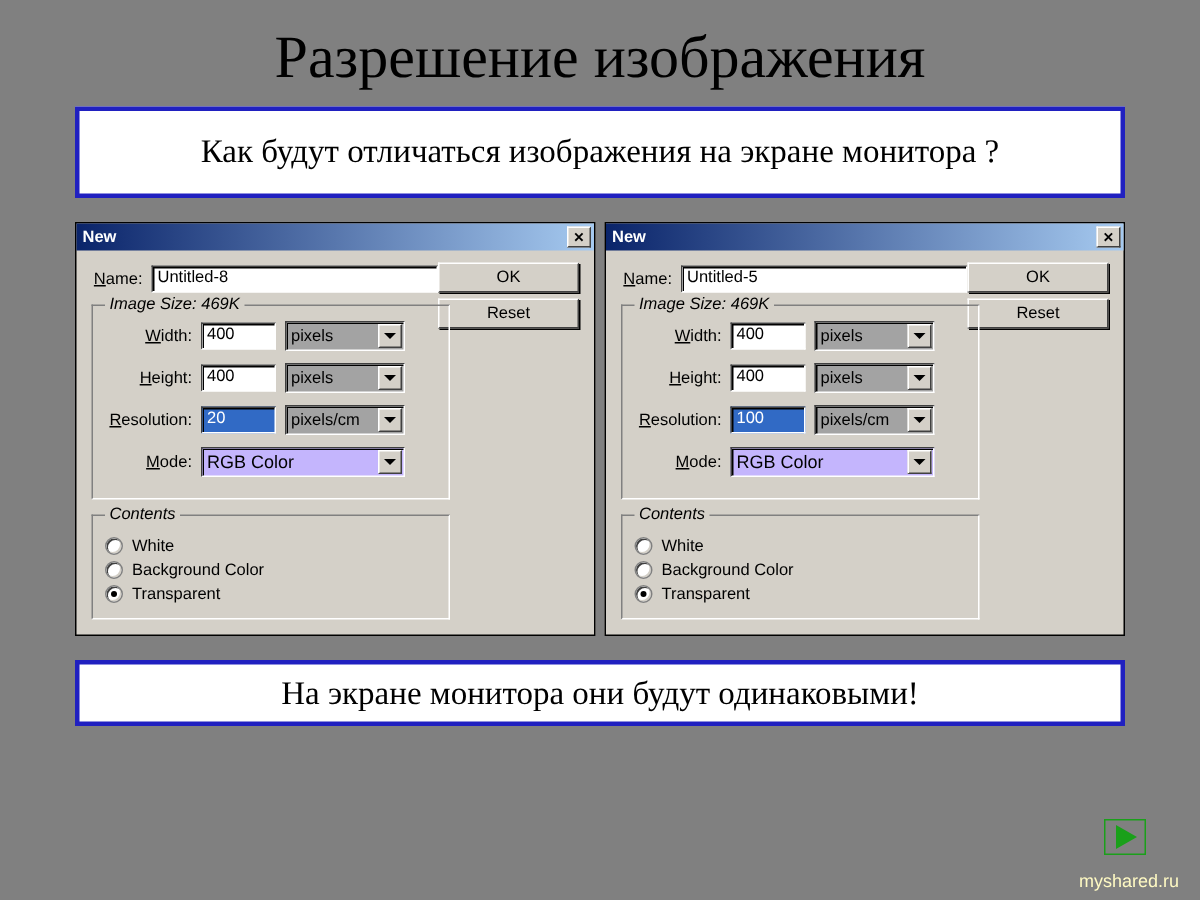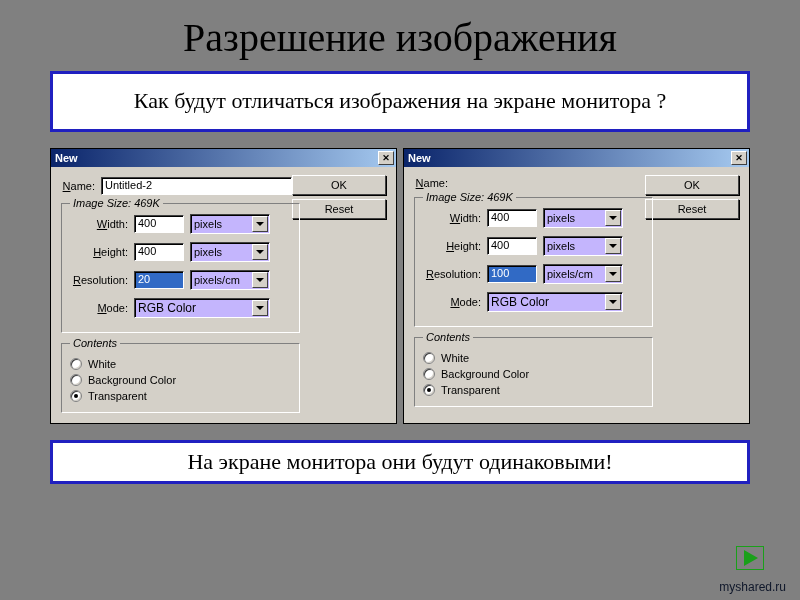--- a/index.html
+++ b/index.html
@@ -95,21 +95,21 @@
   }
   .field.sel { background: #316ac5; color: #fff; }
   .name-field { flex: 1; margin-right: 8px; }
   .num-field { width: 50px; }
   .unit-select {
     width: 80px;
     height: 20px;
     margin-left: 6px;
     display: flex;
     align-items: center;
-    background: #c4b5fd;
+    background: #a3a3a3;
     border: 1px solid #808080;
     border-top-color:#404040; border-left-color:#404040;
     border-right-color:#fff; border-bottom-color:#fff;
     box-shadow: inset 1px 1px 0 #000;
     font-size: 11px;
     padding-left: 3px;
     position: relative;
   }
   .dd-btn {
     position: absolute; right: 1px; top: 1px;
@@ -195,21 +195,21 @@
     right: 36px;
     bottom: 30px;
     width: 28px; height: 24px;
     cursor: pointer;
   }
   .nav-arrow svg { width: 100%; height: 100%; }
   .watermark {
     position: absolute;
     right: 14px; bottom: 6px;
     font-family: Arial; font-size: 12px;
-    color: #0f172a;
+    color: #fef9c3;
   }
 </style>
 </head>
 <body>
 
 <div class="slide-title">Разрешение изображения</div>
 
 <div class="question-box">
   <div>Как будут отличаться изображения на экране монитора ?</div>
 </div>
@@ -221,21 +221,21 @@
       <span class="ttl">New</span>
       <div class="close-btn">✕</div>
     </div>
     <div class="dlg-body">
       <div class="btn-col">
         <div class="btn">OK</div>
         <div class="btn">Reset</div>
       </div>
       <div class="row" style="margin-right:86px;">
         <div class="lbl" style="width:40px;"><span class="u">N</span>ame:</div>
-        <div class="field name-field">Untitled-2</div>
+        <div class="field name-field">Untitled-8</div>
       </div>
       <div class="groupbox">
         <div class="group-legend">Image Size:  469K</div>
         <div class="row">
           <div class="lbl"><span class="u">W</span>idth:</div>
           <div class="field num-field">400</div>
           <div class="unit-select">
             <span>pixels</span>
             <div class="dd-btn"></div>
           </div>
@@ -287,20 +287,21 @@
       <span class="ttl">New</span>
       <div class="close-btn">✕</div>
     </div>
     <div class="dlg-body">
       <div class="btn-col">
         <div class="btn">OK</div>
         <div class="btn">Reset</div>
       </div>
       <div class="row" style="margin-right:86px;">
         <div class="lbl" style="width:40px;"><span class="u">N</span>ame:</div>
+        <div class="field name-field">Untitled-5</div>
       </div>
       <div class="groupbox">
         <div class="group-legend">Image Size:  469K</div>
         <div class="row">
           <div class="lbl"><span class="u">W</span>idth:</div>
           <div class="field num-field">400</div>
           <div class="unit-select">
             <span>pixels</span>
             <div class="dd-btn"></div>
           </div>

